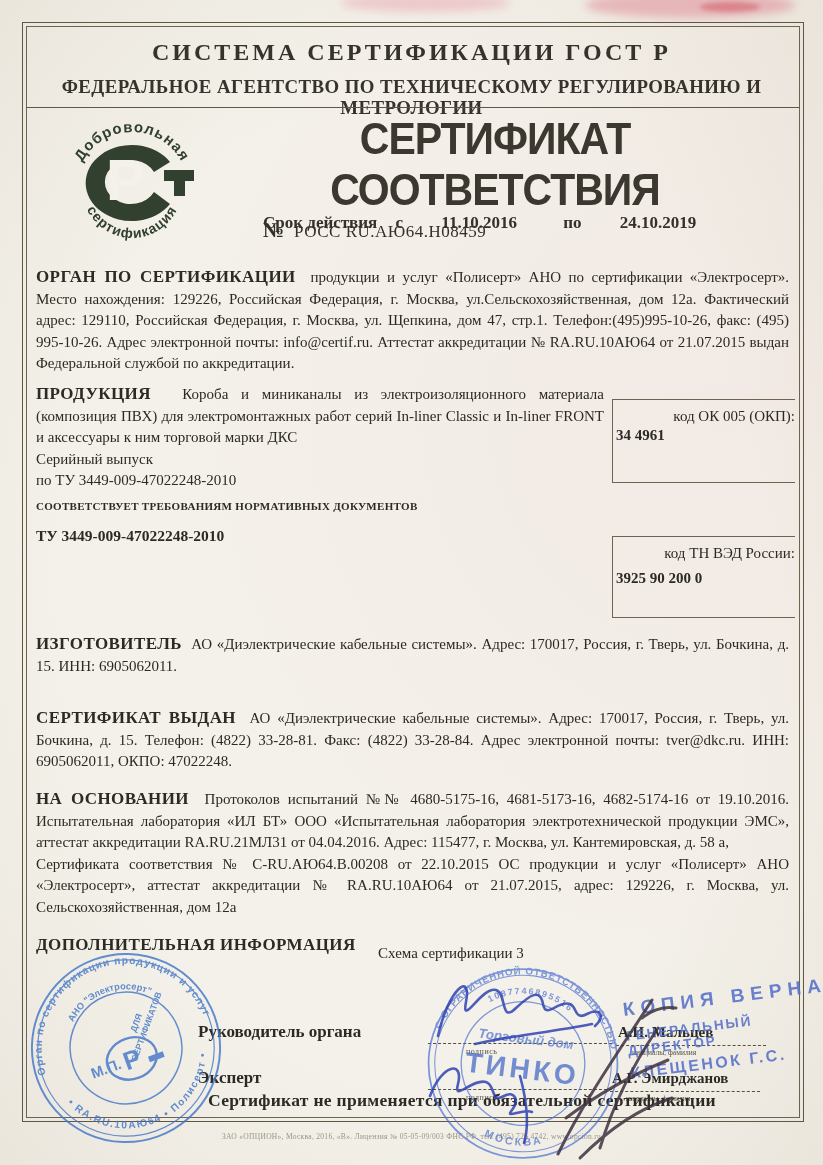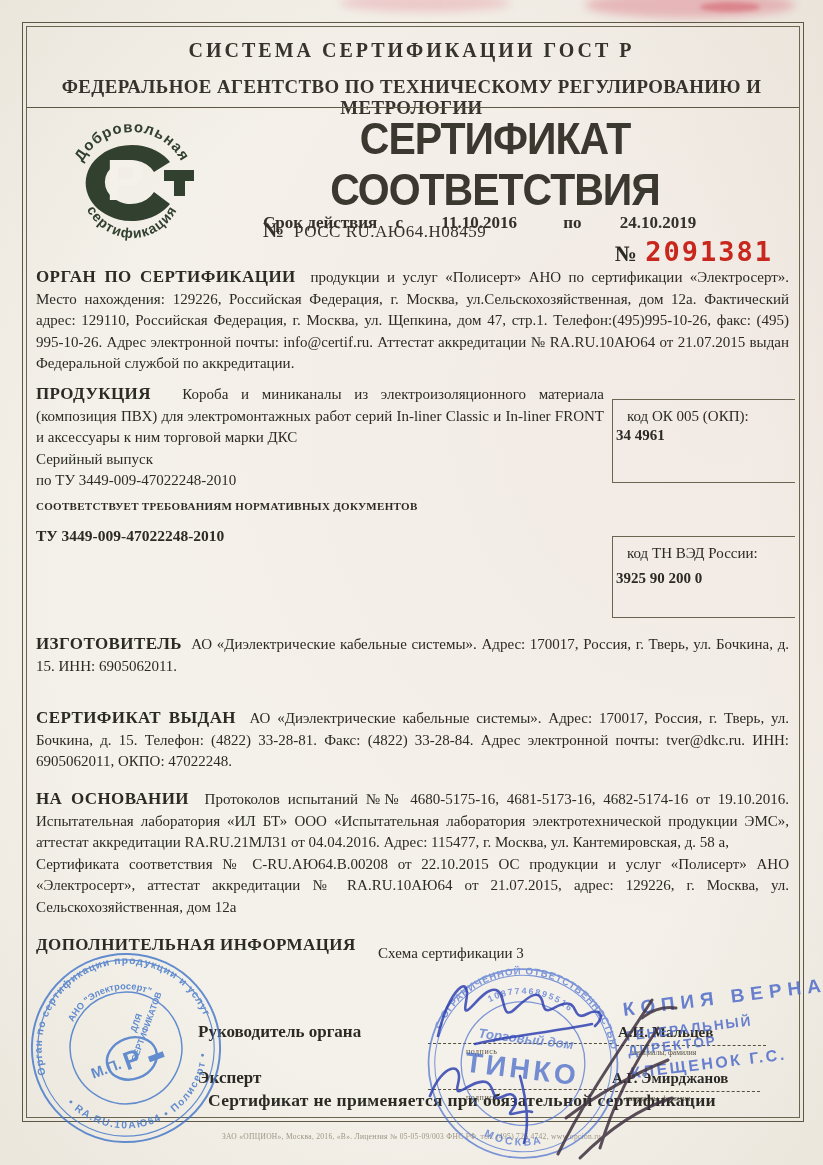--- a/index.html
+++ b/index.html
@@ -11,21 +11,21 @@
           radial-gradient(ellipse at 50% 50%, #f4f1ea 60%, #eae6dc 100%);
   }
   
   .frame-outer{position:absolute;left:22px;top:22px;width:780px;height:1098px;
                border:1.5px solid #5d5743;}
   .frame-inner{position:absolute;left:3px;top:3px;right:3px;bottom:3px;
                border:1px solid #6b6450;}
   .header-box{position:absolute;left:25px;top:25px;width:774px;height:82px;
               border-bottom:1.5px solid #5d5743;}
   .hdr1{position:absolute;left:0;top:14px;width:100%;text-align:center;
-        font-weight:bold;font-size:20px;letter-spacing:3px;color:#35332c;}
+        font-weight:bold;font-size:24px;letter-spacing:3px;color:#35332c;}
   .hdr2{position:absolute;left:0;top:52px;width:100%;text-align:center;
         font-weight:bold;font-size:18.5px;letter-spacing:.4px;color:#35332c;transform:scaleX(1.02);}
   
   .rst-logo{position:absolute;left:58px;top:112px;width:148px;height:136px;}
   
   .cert-title{position:absolute;left:215px;top:118px;width:560px;text-align:center;
               font-family:"Liberation Sans",sans-serif;font-weight:bold;font-size:41px;
               letter-spacing:-1px;color:#3a382f;transform:scaleY(1.08);}
   .reg-line{position:absolute;left:263px;top:180px;font-size:17px;color:#33312a;margin-top:38px;}
   .reg-line .nosign{font-size:21px;font-weight:bold;margin-right:10px;}
@@ -35,21 +35,21 @@
   .serial{position:absolute;right:50px;top:236px;font-size:22px;font-weight:bold;color:#2b2a25;}
   .serial .num{font-family:"DejaVu Sans Mono",monospace;color:#c8271d;font-size:27px;
                letter-spacing:2px;margin-left:8px;font-weight:bold;}
   
   .para{position:absolute;font-size:15px;line-height:21.5px;text-align:justify;margin:0;}
   .para b.h{font-size:17px;letter-spacing:.4px;}
   .sec-org{left:36px;top:266px;width:753px;}
   .sec-prod{left:36px;top:383px;width:568px;}
   .sec-prod .h{margin-right:6px;}
   .codebox{position:absolute;border:1px solid #6b6450;border-right:none;font-size:15px;}
-  .codebox .lbl{margin:8px 0 2px 14px;}
+  .codebox .lbl{margin:8px 0 2px 14px;text-align:right;}
   .codebox .val{margin:2px 0 0 3px;font-weight:bold;}
   .box-okp{left:612px;top:399px;width:182px;height:82px;}
   .box-tnved{left:612px;top:516px;width:182px;height:80px;margin-top:20px;}
   .box-tnved .val{margin-top:8px;}
   .sec-conf-h{position:absolute;left:36px;top:500px;font-weight:bold;font-size:11px;letter-spacing:.3px;}
   .sec-conf-t{position:absolute;left:36px;top:527px;font-weight:bold;font-size:15.5px;}
   .sec-man{left:36px;top:633px;width:753px;}
   .sec-iss{left:36px;top:707px;width:753px;}
   .sec-bas{left:36px;top:788px;width:753px;}
   .sec-add{position:absolute;left:36px;top:935px;width:700px;}
@@ -141,23 +141,20 @@
   </div>
 
   <div class="validity">
     <span>Срок действия</span>
     <span class="w" style="margin-left:14px;">с</span>
     <span class="d">11.10.2016</span>
     <span class="w">по</span>
     <span class="d">24.10.2019</span>
   </div>
 
-  <div class="serial">
-    <span>№</span><span class="num">2091381</span>
-  </div>
 
   <p class="para sec-org">
     <b class="h">ОРГАН ПО СЕРТИФИКАЦИИ</b>&nbsp;
     <span>продукции и услуг «Полисерт» АНО по сертификации «Электросерт». Место нахождения: 129226, Российская Федерация, г. Москва, ул.Сельскохозяйственная, дом 12а. Фактический адрес: 129110, Российская Федерация, г. Москва, ул. Щепкина, дом 47, стр.1. Телефон:(495)995-10-26, факс: (495) 995-10-26. Адрес электронной почты: info@certif.ru. Аттестат аккредитации № RA.RU.10АЮ64 от 21.07.2015 выдан Федеральной службой по аккредитации.</span>
   </p>
 
   <p class="para sec-prod">
     <b class="h">ПРОДУКЦИЯ</b>&nbsp;
     <span>Короба и миниканалы из электроизоляционного материала (композиция ПВХ) для электромонтажных работ серий In-liner Classic и In-liner FRONT и аксессуары к ним торговой марки ДКС</span><br>
     <span>Серийный выпуск</span><br>

